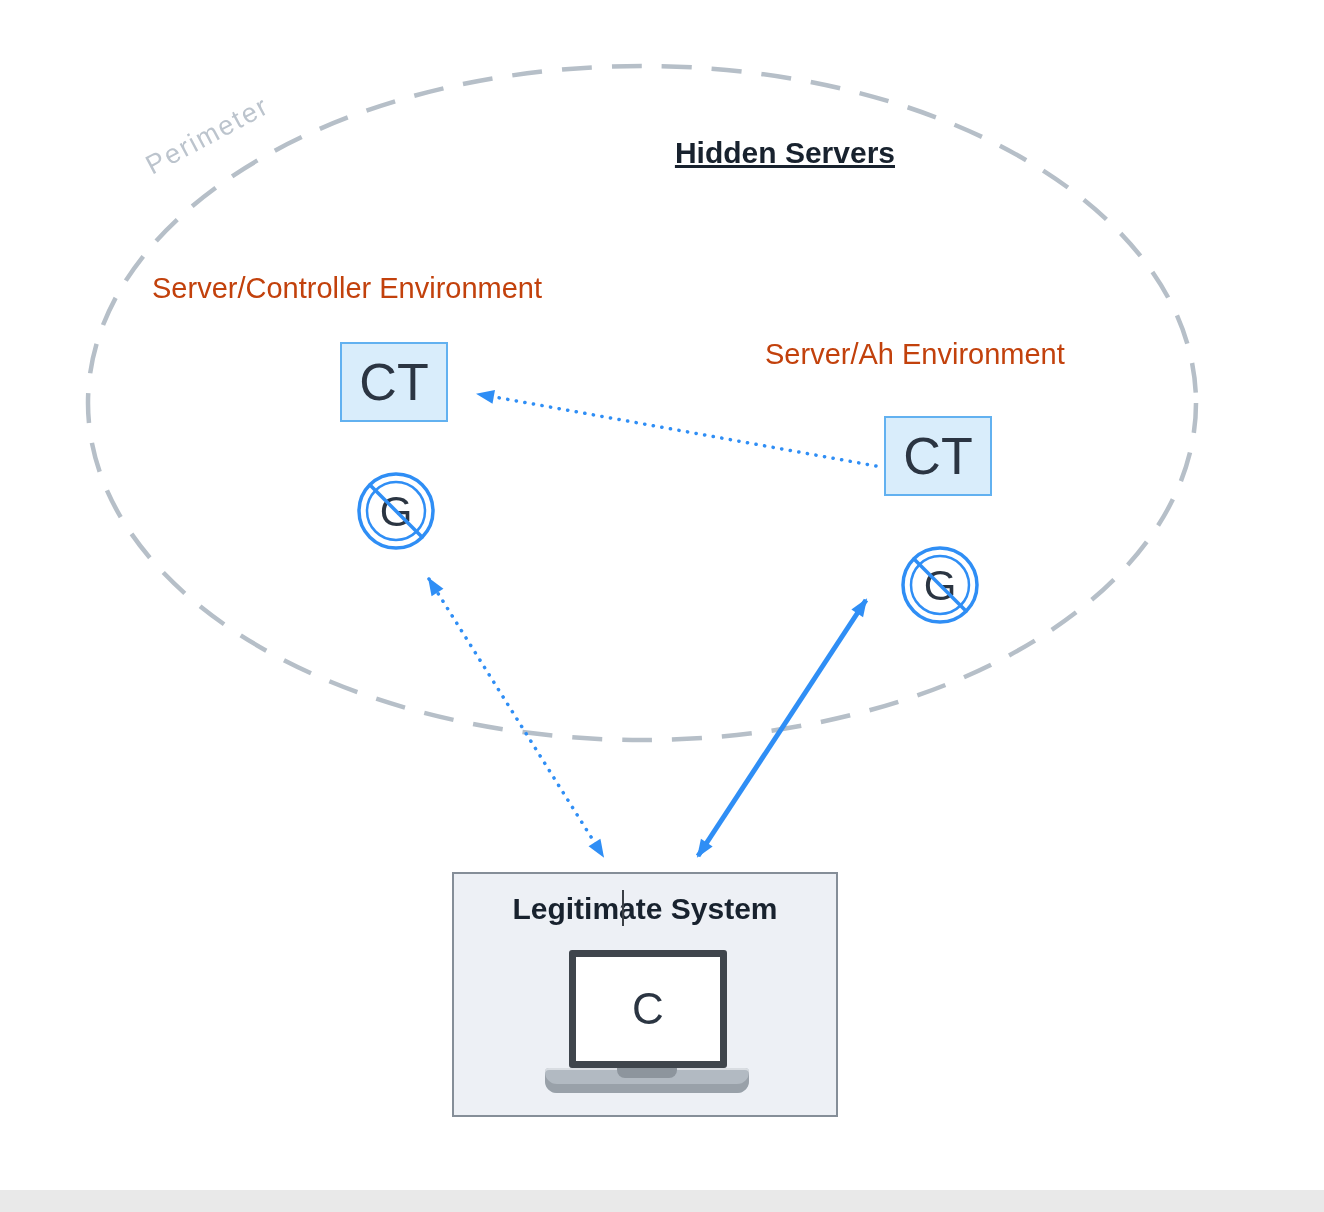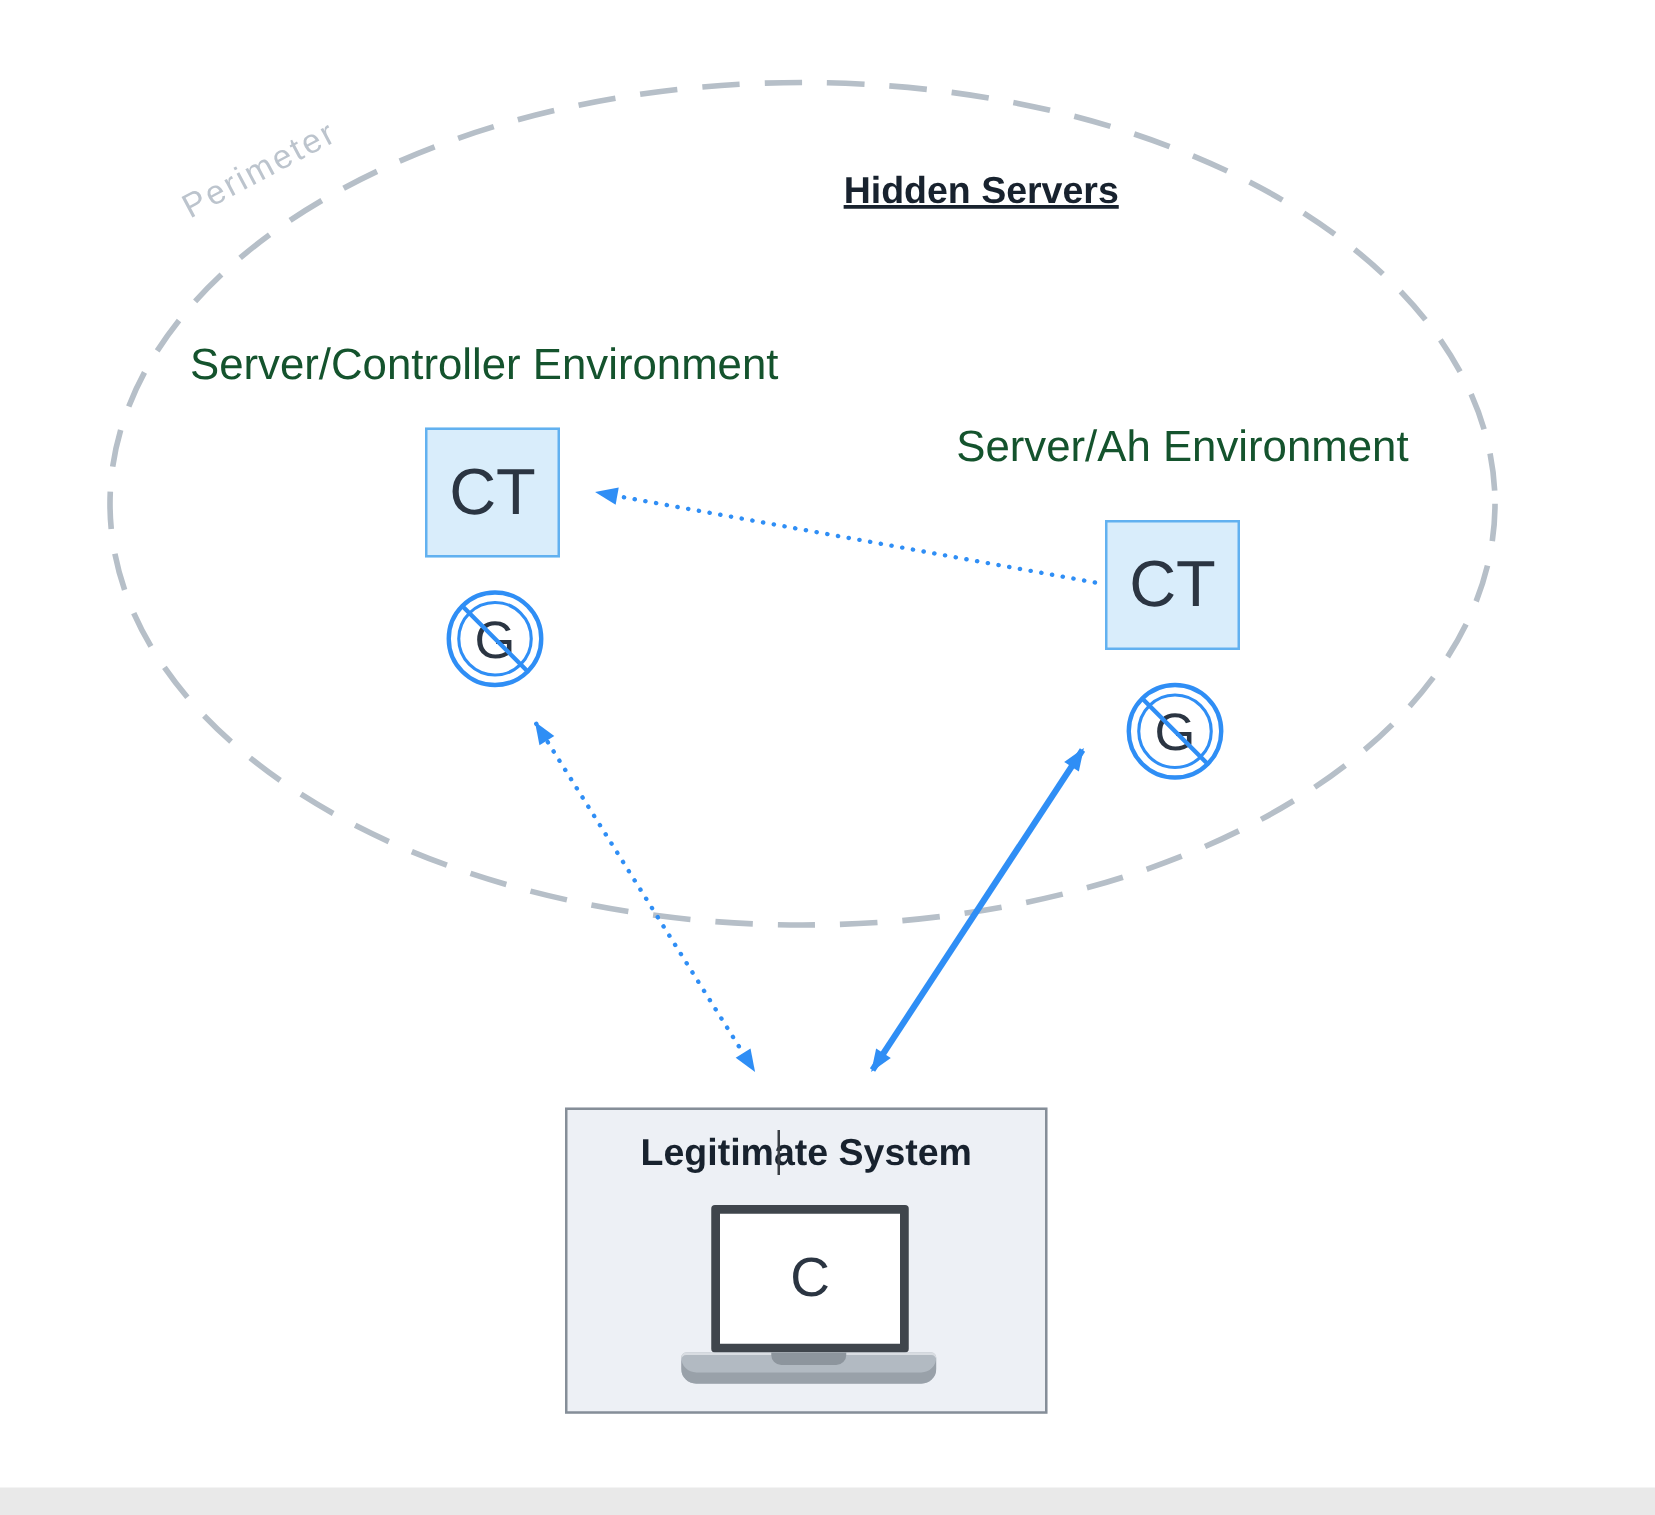--- a/index.html
+++ b/index.html
@@ -20,37 +20,37 @@
     font-size: 27px; letter-spacing: 2px; color: #bcc4cd;
     transform: rotate(-28deg); transform-origin: 0 50%;
     white-space: nowrap;
   }
   .diagram-title {
     position: absolute; left: 495px; top: 136px; width: 400px;
     text-align: right; font-size: 30px; font-weight: bold;
     text-decoration: underline; color: #18222e; white-space: nowrap;
   }
   .env-label {
-    position: absolute; font-size: 35px; color: #14532d; white-space: nowrap;
+    position: absolute; font-size: 29px; color: #c2410c; white-space: nowrap;
   }
   .env-label.left  { left: 152px; top: 272px; }
   .env-label.right { left: 755px; top: 338px; margin-left: 10px; }
 
   .ct-box {
-    position: absolute; width: 108px; height: 104px; box-sizing: border-box;
+    position: absolute; width: 108px; height: 80px; box-sizing: border-box;
     background: #d9edfb; border: 2px solid #62b1f0;
     display: flex; align-items: center; justify-content: center;
     font-size: 52px; color: #2b3542;
   }
   .ct-box.left  { left: 340px; top: 342px; }
   .ct-box.right { left: 884px; top: 416px; }
 
   .legit-box {
     position: absolute; left: 452px; top: 872px; width: 386px; height: 245px;
-    box-sizing: border-box; background: #edf0f5; border: 2px solid #858e98; margin-top: 14px;
+    box-sizing: border-box; background: #edf0f5; border: 2px solid #858e98;
   }
   .legit-title {
     position: absolute; left: 0; top: 18px; width: 100%;
     text-align: center; font-size: 30px; font-weight: bold; color: #18222e;
     white-space: nowrap;
   }
   .text-caret {
     position: absolute; left: 168px; top: 16px; width: 2px; height: 36px;
     background: #3a3f45;
   }

